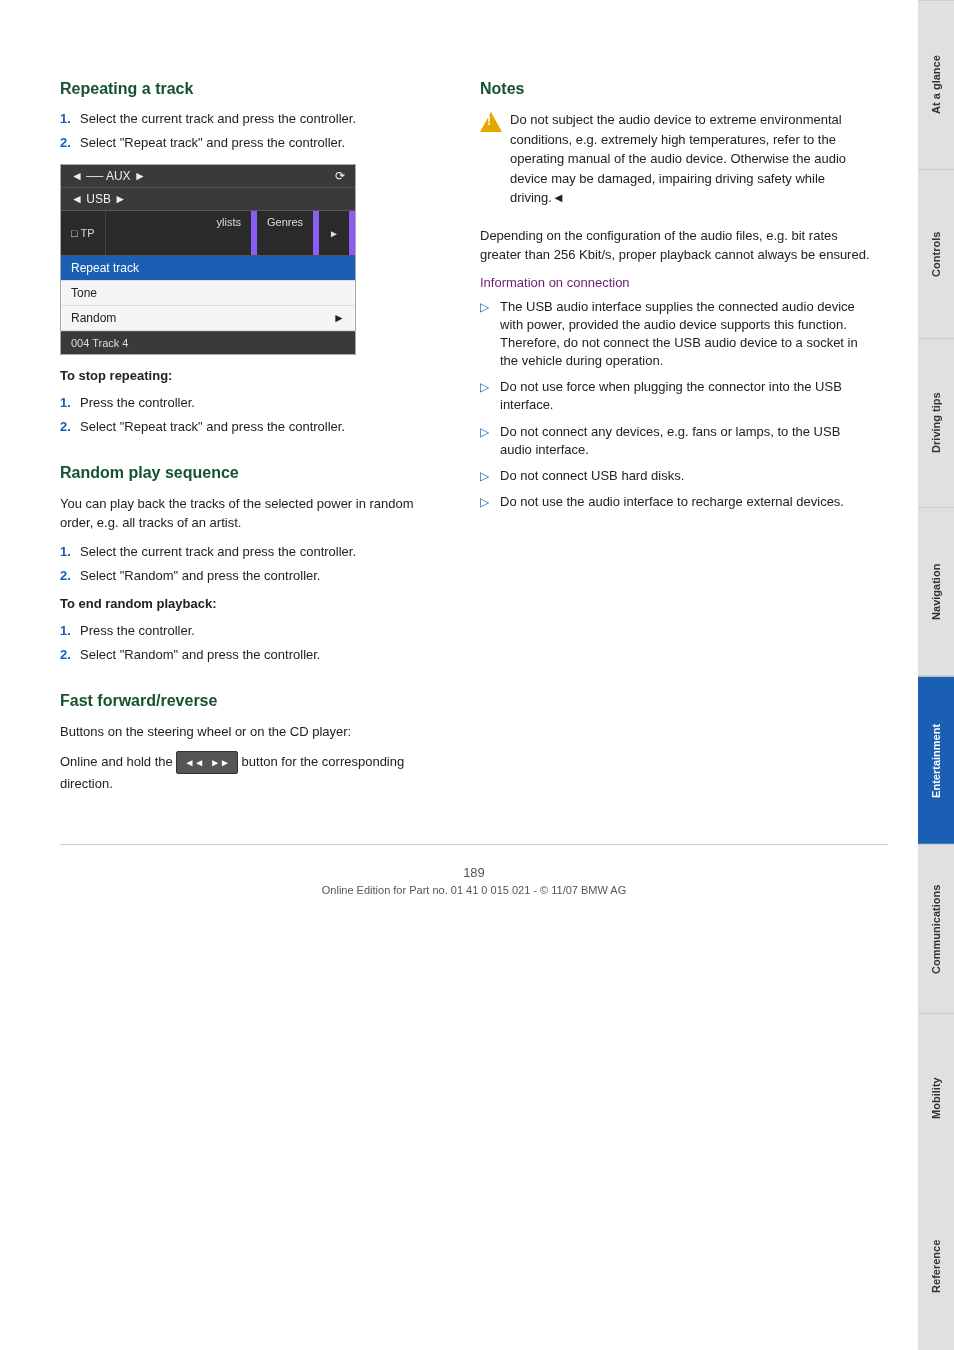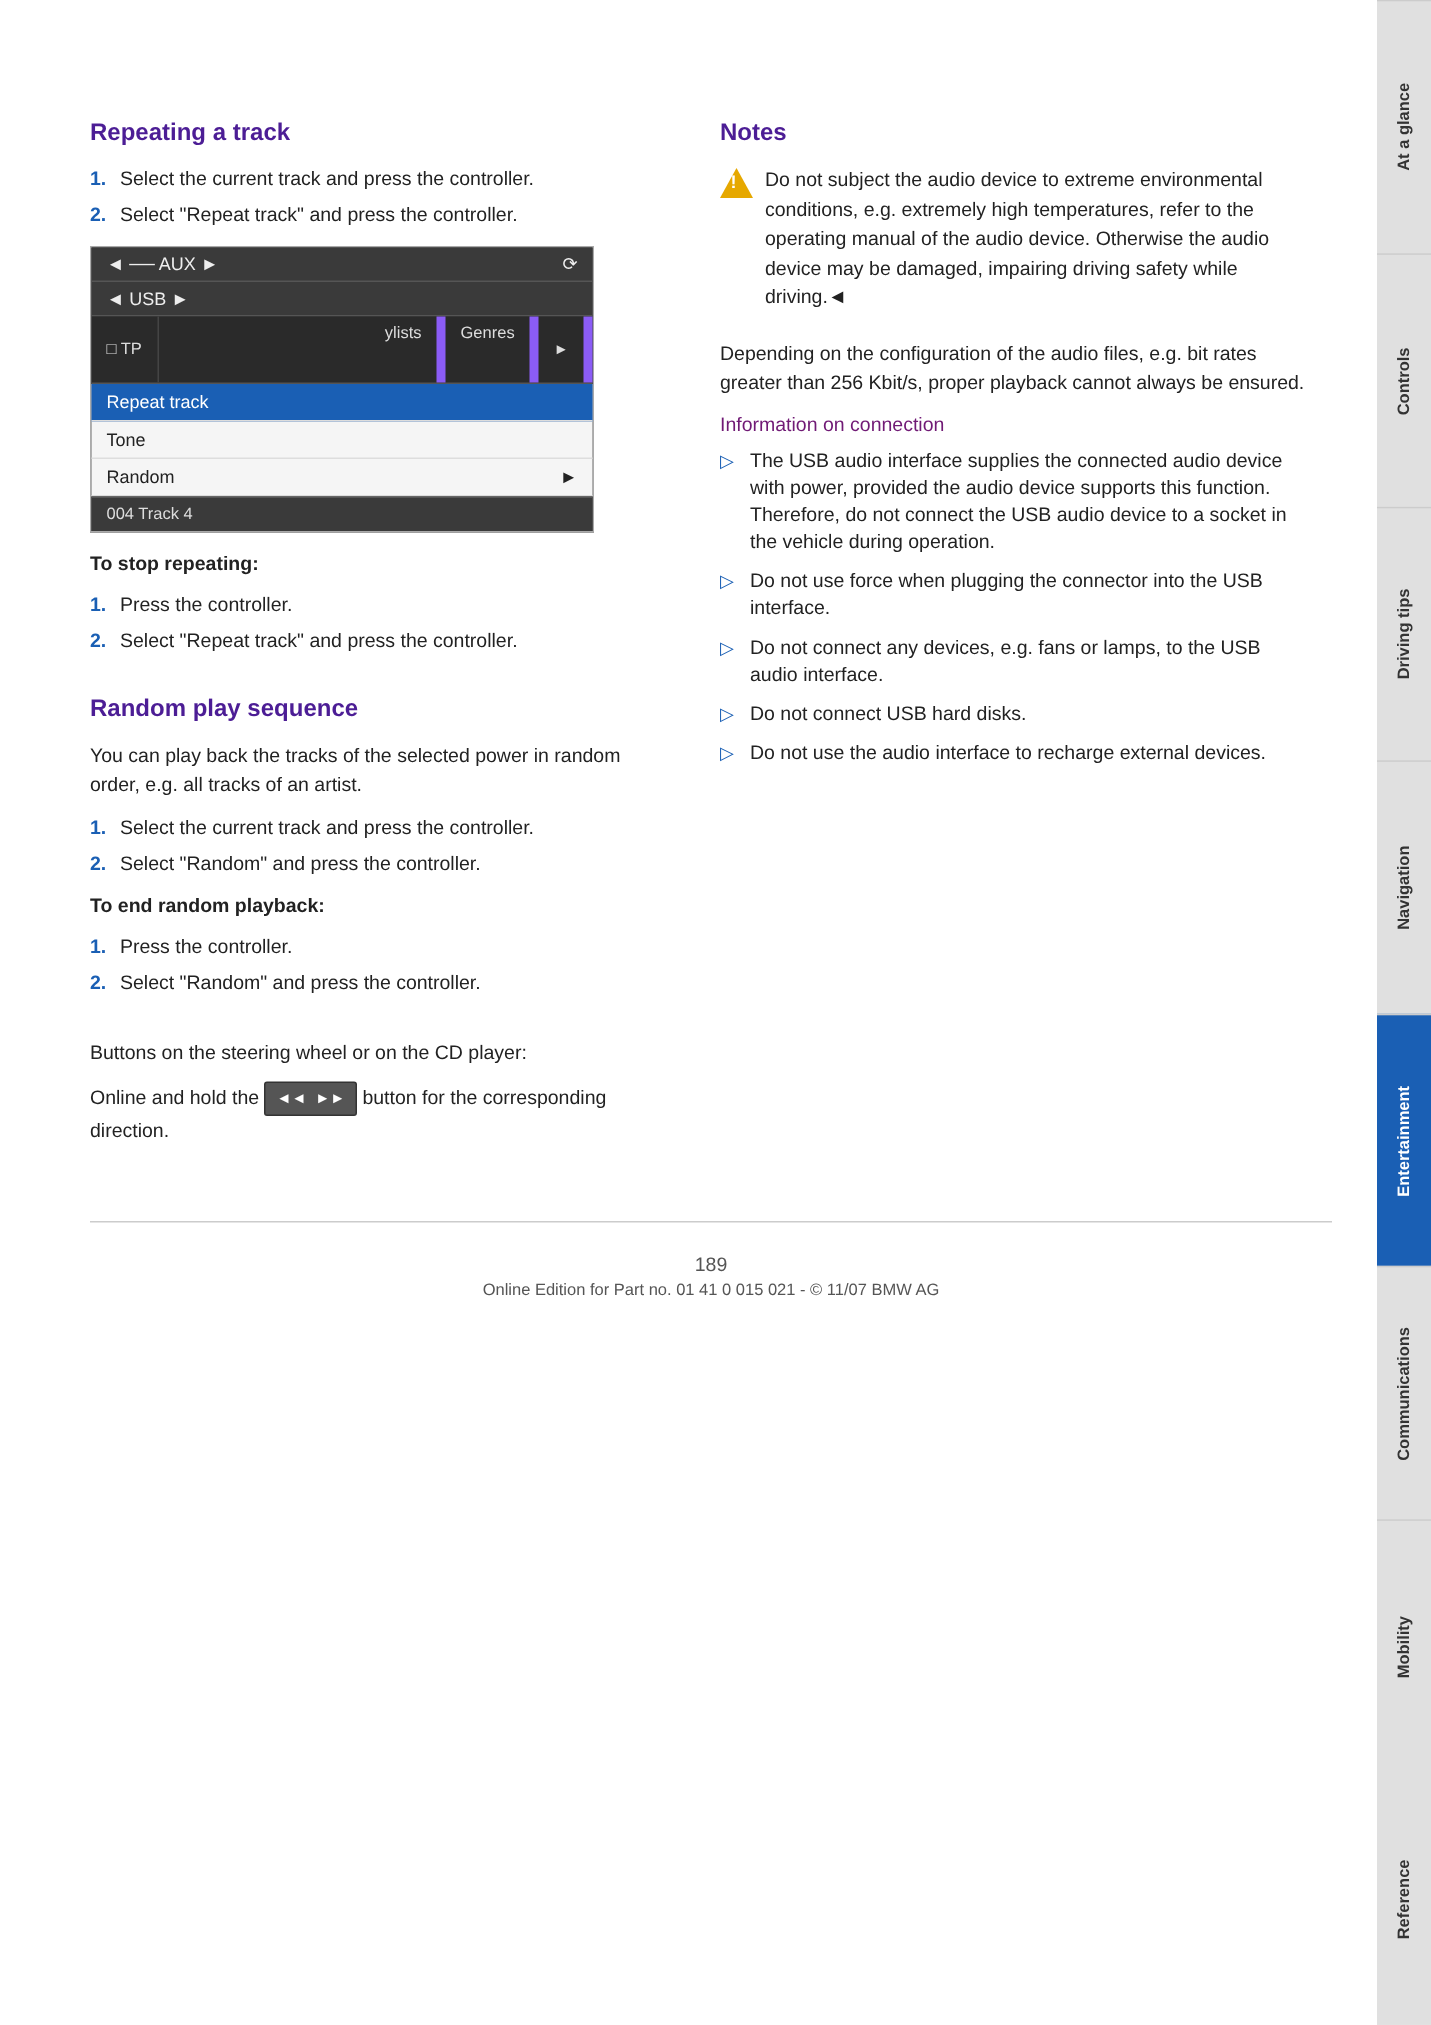--- a/index.html
+++ b/index.html
@@ -72,21 +72,21 @@
 
     .col-right {
       flex: 1;
       max-width: 390px;
     }
 
     
     .section-title {
       font-size: 16px;
       font-weight: bold;
-      color: #4c1d95;
+      color: #14532d;
       margin-bottom: 12px;
       margin-top: 0;
     }
 
     .sub-section-title {
       font-size: 13px;
       font-weight: normal;
       color: #701a75;
       margin-bottom: 8px;
       margin-top: 10px;
@@ -110,21 +110,21 @@
       font-weight: bold;
       min-width: 14px;
     }
 
     
     .ui-screenshot {
       border: 1px solid #aaa;
       background: #2a2a2a;
       margin: 12px 0;
       padding: 0;
-      width: 336px;
+      width: 296px;
       font-size: 12px;
       color: #eee;
       position: relative;
     }
 
     .ui-topbar {
       background: #3a3a3a;
       display: flex;
       justify-content: space-between;
       align-items: center;
@@ -400,20 +400,21 @@
               <span>Press the controller.</span>
             </li>
             <li>
               <span class="step-num">2.</span>
               <span>Select "Random" and press the controller.</span>
             </li>
           </ol>
         </div>
 
         <div class="section-gap">
+          <h2 class="section-title">Fast forward/reverse</h2>
           <p class="para">Buttons on the steering wheel or on the CD player:</p>
           <p class="para">
             <span>Online and hold the</span>
             <span class="ff-buttons">
               <span class="ff-btn">◄◄</span>
               <span class="ff-btn">►►</span>
             </span>
             <span>button for the corresponding direction.</span>
           </p>
         </div>

